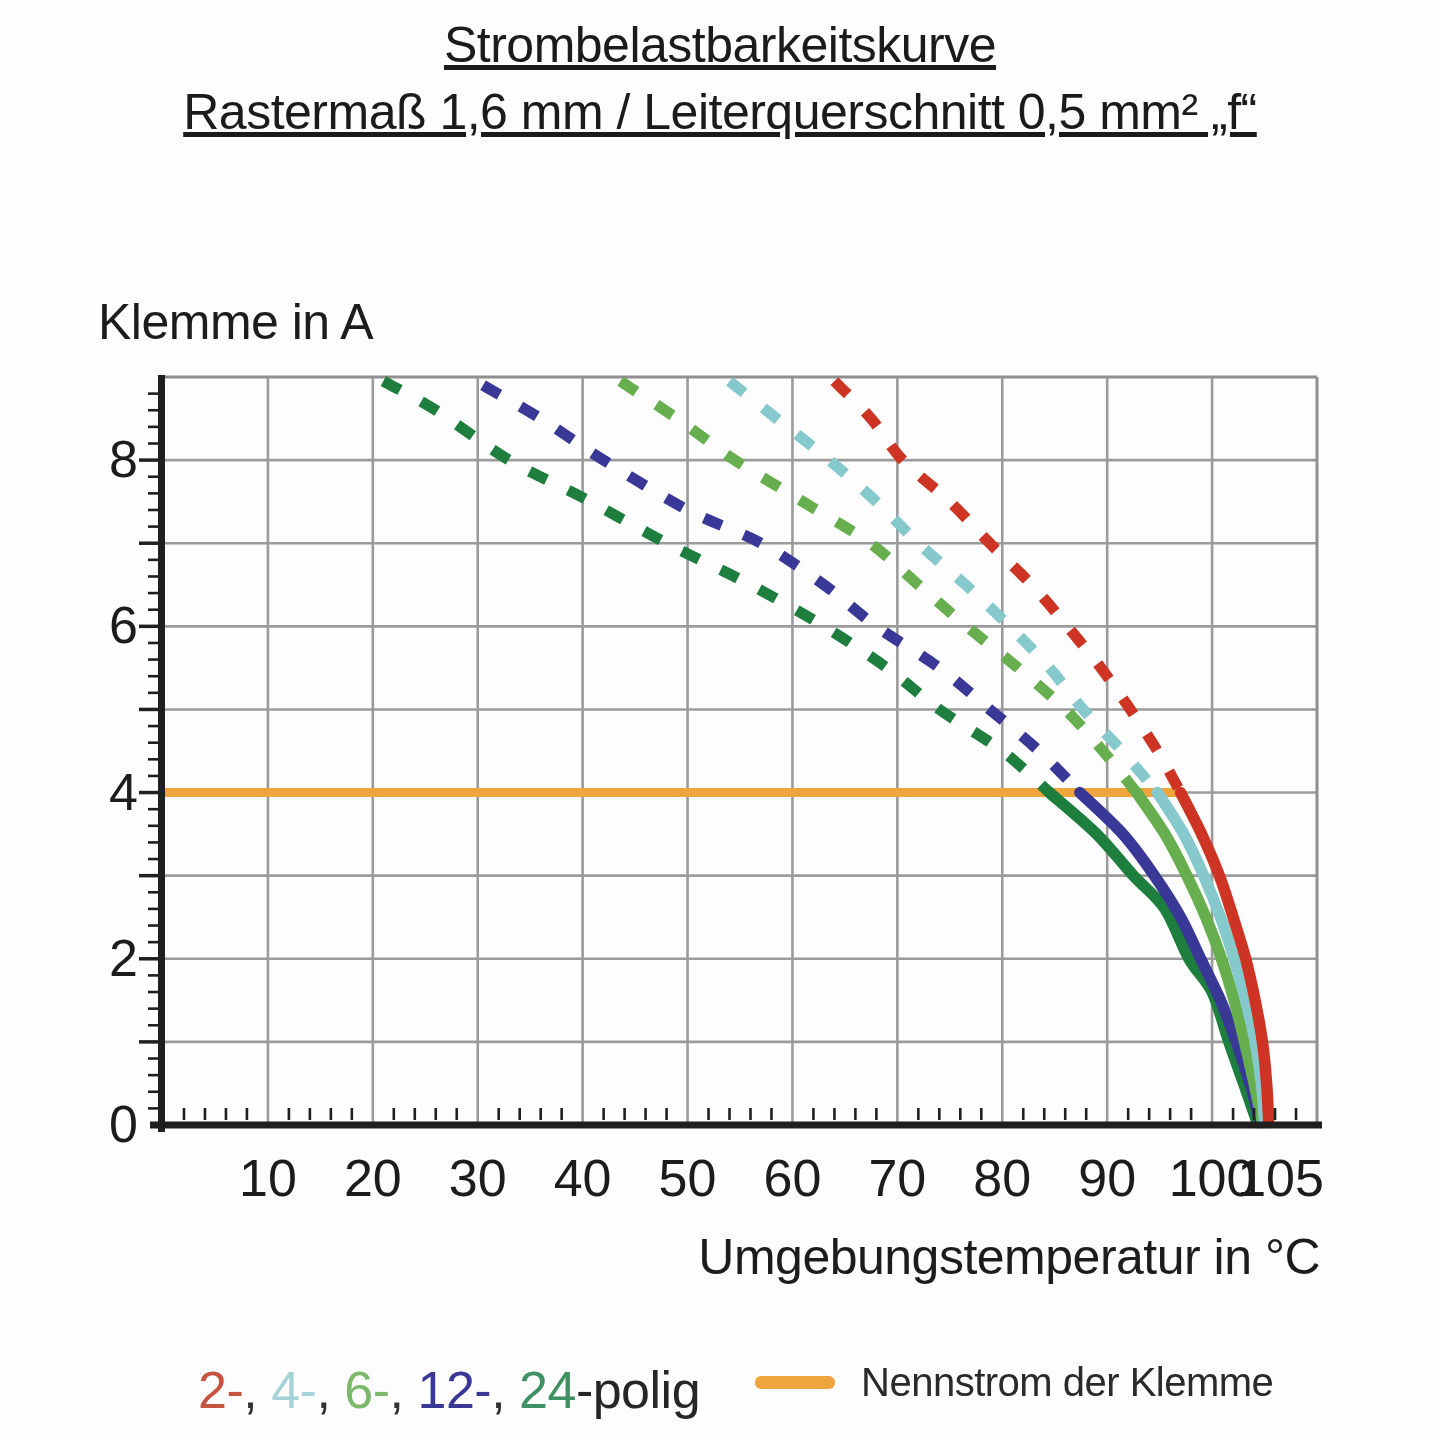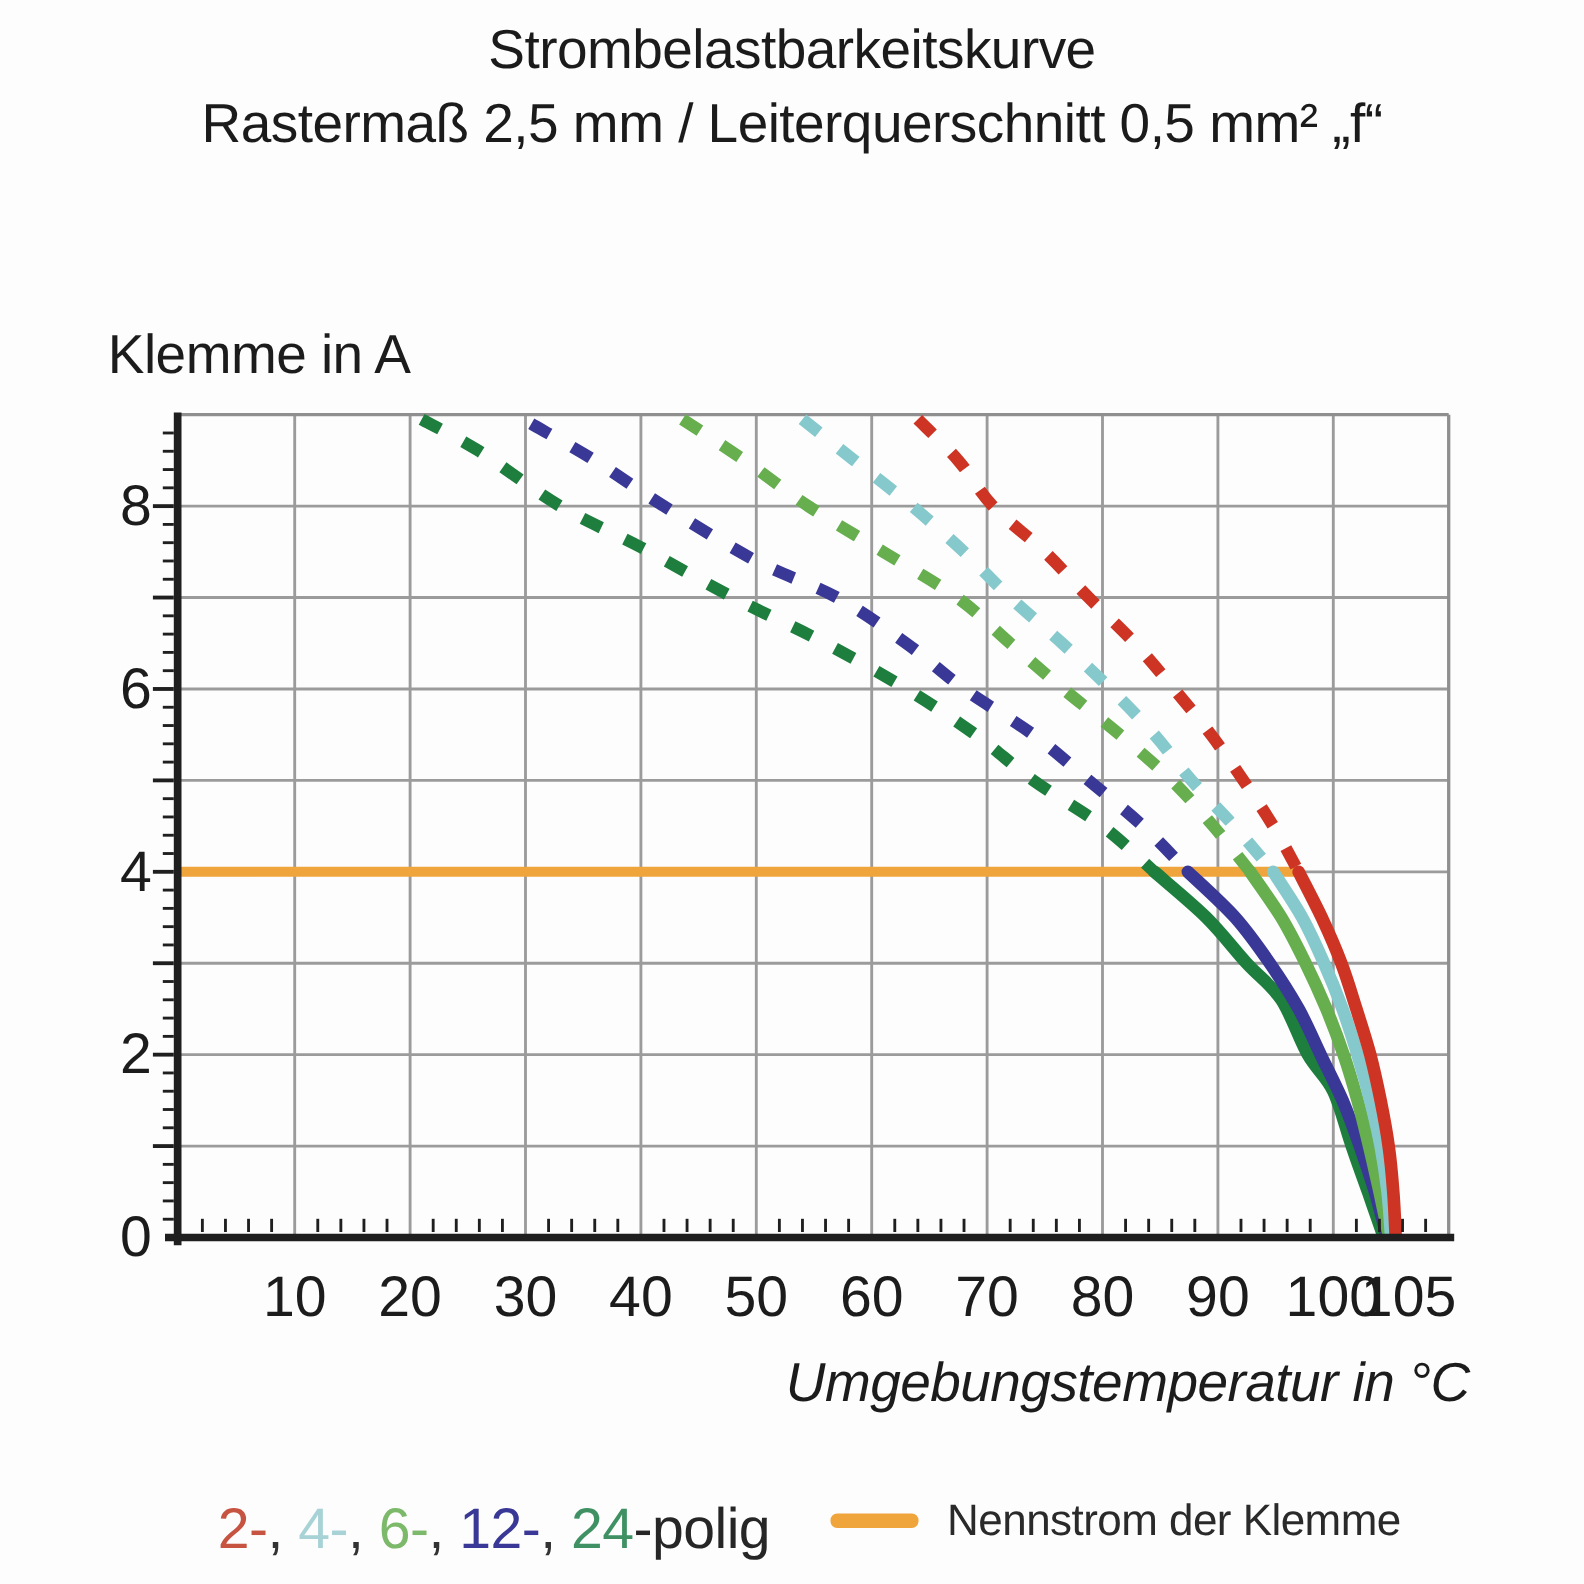--- a/index.html
+++ b/index.html
@@ -3,38 +3,38 @@
 <meta charset="utf-8">
 <style>
   html,body{margin:0;padding:0;background:#f6f6f6;}
   .page{
     position:relative;width:1440px;height:1440px;background:#fdfdfd;
     font-family:"Liberation Sans","DejaVu Sans",sans-serif;color:#1c1c1c;
     overflow:hidden;margin:0 auto;
   }
   .title-block{
     position:absolute;top:12px;left:0;width:1440px;text-align:center;
-    font-size:50px;line-height:67px;letter-spacing:-0.5px;color:#1b1b1b;
+    font-size:50px;line-height:67px;letter-spacing:-0.5px;color:#1b1b1b;text-decoration:underline;
   }
   .y-axis-title{position:absolute;left:98px;top:293px;font-size:50px;letter-spacing:-0.5px;}
-  .x-axis-title{position:absolute;right:104px;top:1228px;font-size:50px;letter-spacing:-0.5px;font-style:italic;}
+  .x-axis-title{position:absolute;right:120px;top:1228px;font-size:50px;letter-spacing:-0.5px;}
   svg#plot{position:absolute;left:0;top:0;}
   svg#plot text{font-family:"Liberation Sans","DejaVu Sans",sans-serif;fill:#1c1c1c;}
   .legend-poles{position:absolute;left:156px;top:1360px;font-size:52px;letter-spacing:-0.5px;color:#333;margin-left:42px;}
   .legend-ref{position:absolute;left:755px;top:1360px;display:flex;align-items:center;font-size:40px;letter-spacing:-0.5px;color:#2a2a2a;}
   .legend-ref .swatch{display:inline-block;width:80px;height:13px;border-radius:6px;margin-right:26px;}
 </style>
 </head>
 <body>
 
 <div class="page">
 
   <div class="title-block">
     <div>Strombelastbarkeitskurve</div>
-    <div>Rastermaß 2,5 mm / Leiterquerschnitt 0,5 mm² „f“</div>
+    <div>Rastermaß 1,6 mm / Leiterquerschnitt 0,5 mm² „f“</div>
   </div>
 
   <div class="y-axis-title">Klemme in A</div>
 
   <svg id="plot" width="1440" height="1440" viewBox="0 0 1440 1440">
       <line x1="267.9090909090909" y1="377" x2="267.9090909090909" y2="1125" stroke="#9b9b9b" stroke-width="2.6"></line>
       <line x1="372.8181818181818" y1="377" x2="372.8181818181818" y2="1125" stroke="#9b9b9b" stroke-width="2.6"></line>
       <line x1="477.72727272727275" y1="377" x2="477.72727272727275" y2="1125" stroke="#9b9b9b" stroke-width="2.6"></line>
       <line x1="582.6363636363636" y1="377" x2="582.6363636363636" y2="1125" stroke="#9b9b9b" stroke-width="2.6"></line>
       <line x1="687.5454545454545" y1="377" x2="687.5454545454545" y2="1125" stroke="#9b9b9b" stroke-width="2.6"></line>

